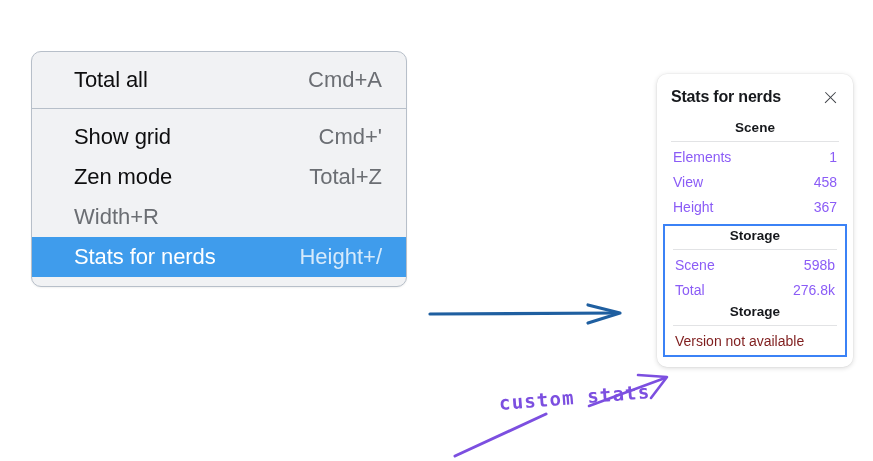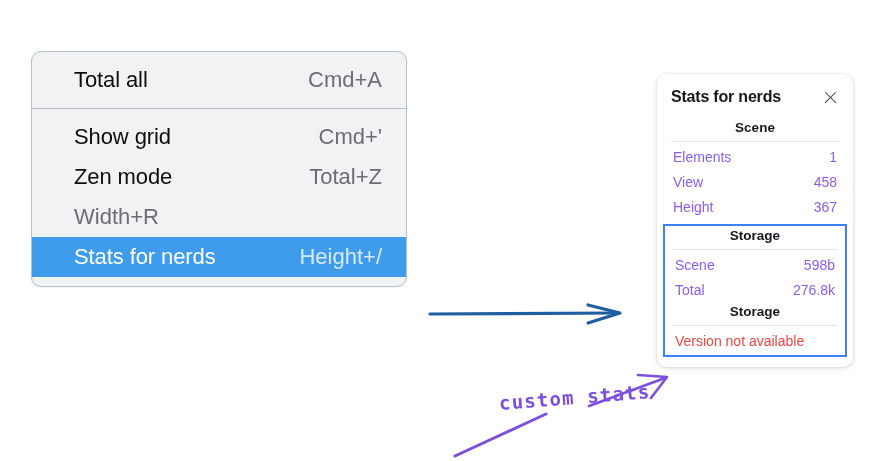--- a/index.html
+++ b/index.html
@@ -123,21 +123,21 @@
     justify-content: space-between;
     font-size: 14px;
     color: #8b5cf6;
     padding: 3px 2px 3px 2px;
     line-height: 1.35;
   }
   .stat-key { white-space: nowrap; }
   .stat-val { white-space: nowrap; }
   .stat-note {
     font-size: 14px;
-    color: #ef4444;
+    color: #7f1d1d;
     padding: 4px 2px 2px 2px;
     white-space: nowrap;
   }
 
   
   #custom-stats-box {
     border: 2px solid #3b82f6;
     margin: 4px -8px 0 -8px;
     padding: 0 8px 4px 8px;
     box-sizing: border-box;

